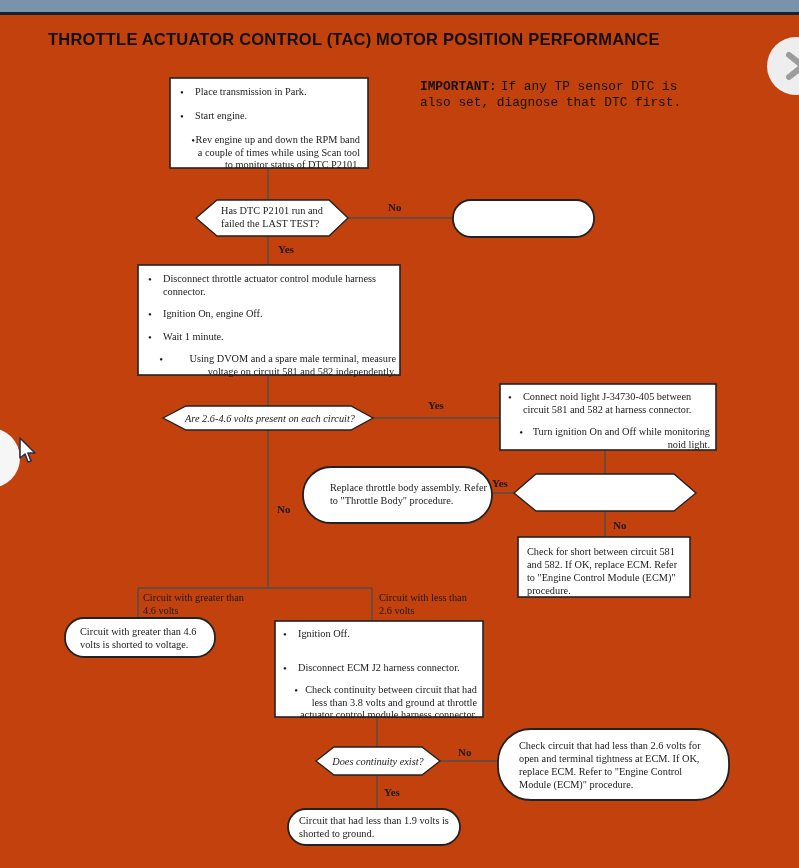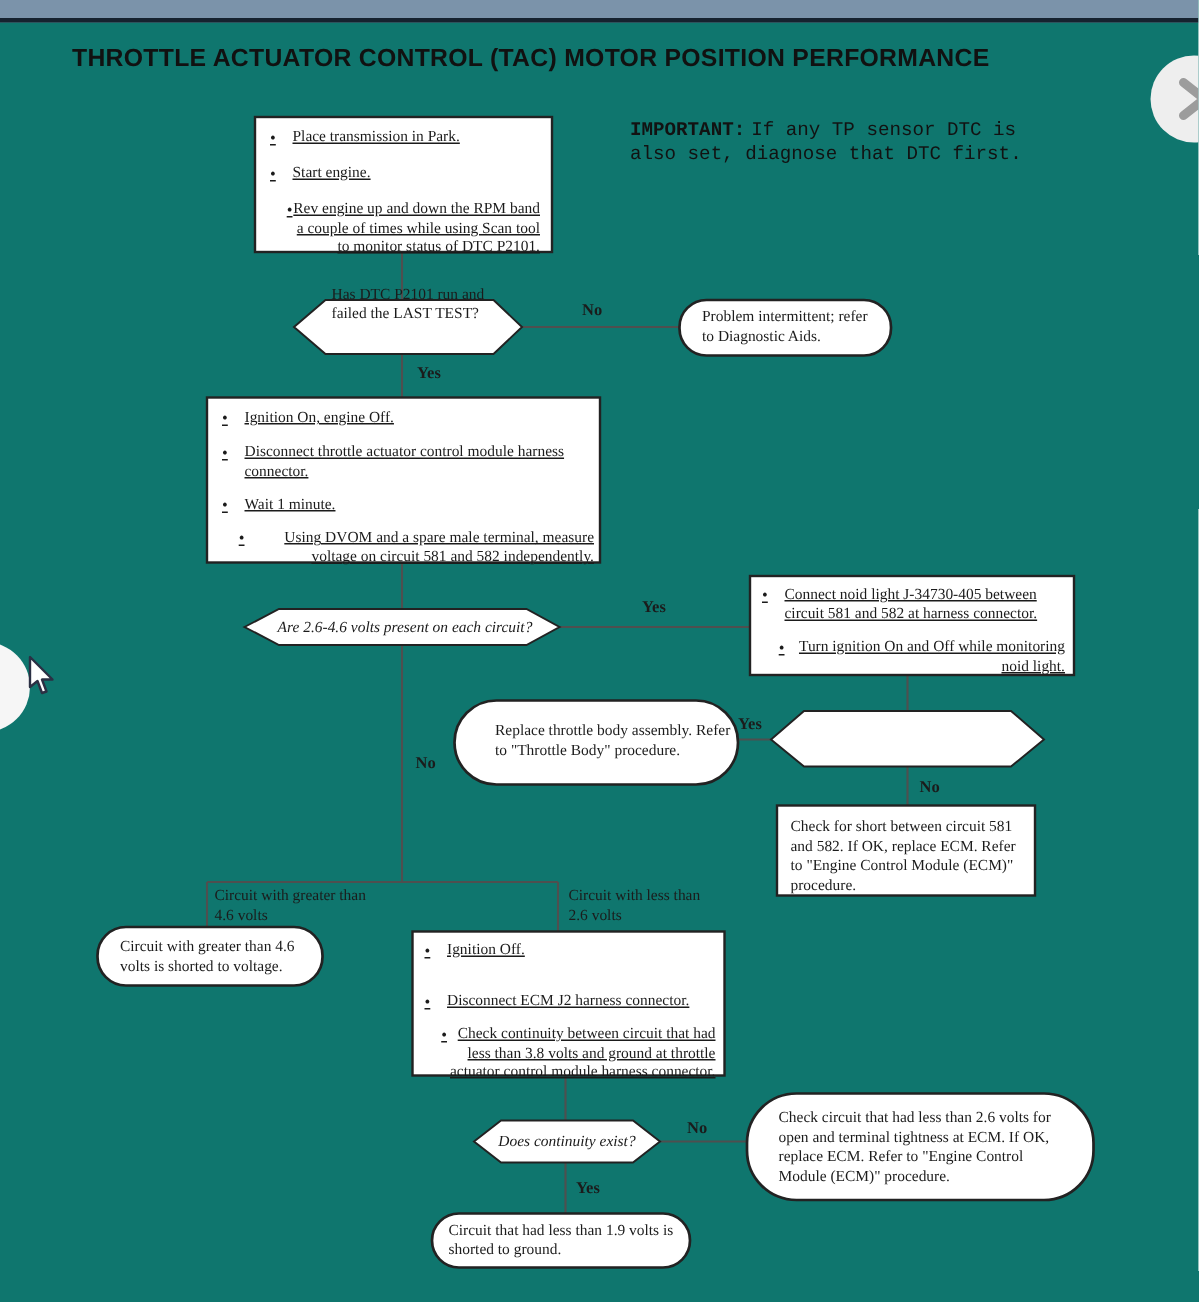--- a/index.html
+++ b/index.html
@@ -1,25 +1,25 @@
 <!DOCTYPE html>
 <html><head>
 <meta charset="utf-8">
 <style>
   html,body{margin:0;padding:0;background:#fff;}
-  #screen{position:relative;width:799px;height:868px;background:#0f766e;overflow:hidden;
+  #screen{position:relative;width:799px;height:868px;background:#c2410c;overflow:hidden;
           font-family:"Liberation Serif", serif;}
   .abs{position:absolute;}
   #topbar{left:0;top:0;width:799px;height:12px;background:#7b93aa;border-bottom:3px solid #16222f;}
   #title{left:48px;top:30px;width:700px;font-family:"Liberation Sans",sans-serif;
          font-weight:bold;font-size:16.5px;letter-spacing:.2px;color:#111;}
   .txt{font-size:10.3px;line-height:1.25;color:#1b1b1b;}
   .lbl{font-size:11px;color:#1b1b1b;font-weight:bold;}
   .center{text-align:center;font-style:italic;}
-  .bullet-row{display:flex;margin-bottom:10px;text-decoration:underline;}
+  .bullet-row{display:flex;margin-bottom:10px;}
   .bullet-row:last-child{margin-bottom:0;text-align:right;}
   .dot{width:15px;flex:none;}
   .dot::before{content:"\2022";font-size:11px;}
   #note{left:420px;top:79px;width:268px;font-size:12.8px;line-height:1.28;color:#121212;font-family:Liberation Mono, monospace;}
   #note b{margin-right:4px;}
   #next-btn{right:-26px;top:37px;width:58px;height:58px;border-radius:50%;background:#eeeeee;
             display:flex;align-items:center;justify-content:center;cursor:pointer;}
   #prev-btn{left:-40px;top:428px;width:60px;height:60px;border-radius:50%;background:#f6f6f6;}
   svg{display:block;}
 </style>
@@ -84,34 +84,33 @@
     <div class="bullet-row">
         <span class="dot"></span>
         <span>Start engine.</span>
       </div>
     <div class="bullet-row">
         <span class="dot"></span>
         <span>Rev engine up and down the RPM band a couple of times while using Scan tool to monitor status of DTC P2101.</span>
       </div>
   </div>
 
-  <div class="abs txt" style="left:221px;top:191px;width:118px">Has DTC P2101 run and failed the LAST TEST?</div>
+  <div class="abs txt" style="left:221px;top:205px;width:118px">Has DTC P2101 run and failed the LAST TEST?</div>
   <div class="abs lbl" style="left:388px;top:201px">No</div>
   <div class="abs lbl" style="left:278px;top:243px">Yes</div>
 
-  <div class="abs txt" style="left:468px;top:206px;width:116px">Problem intermittent; refer to Diagnostic Aids.</div>
 
   <div class="abs txt" style="left:148px;top:273px;width:248px">
     <div class="bullet-row" style="margin-bottom:9px">
         <span class="dot"></span>
-        <span>Ignition On, engine Off.</span>
+        <span>Disconnect throttle actuator control module harness connector.</span>
       </div>
     <div class="bullet-row" style="margin-bottom:9px">
         <span class="dot"></span>
-        <span>Disconnect throttle actuator control module harness connector.</span>
+        <span>Ignition On, engine Off.</span>
       </div>
     <div class="bullet-row" style="margin-bottom:9px">
         <span class="dot"></span>
         <span>Wait 1 minute.</span>
       </div>
     <div class="bullet-row">
         <span class="dot"></span>
         <span>Using DVOM and a spare male terminal, measure voltage on circuit 581 and 582 independently.</span>
       </div>
   </div>

